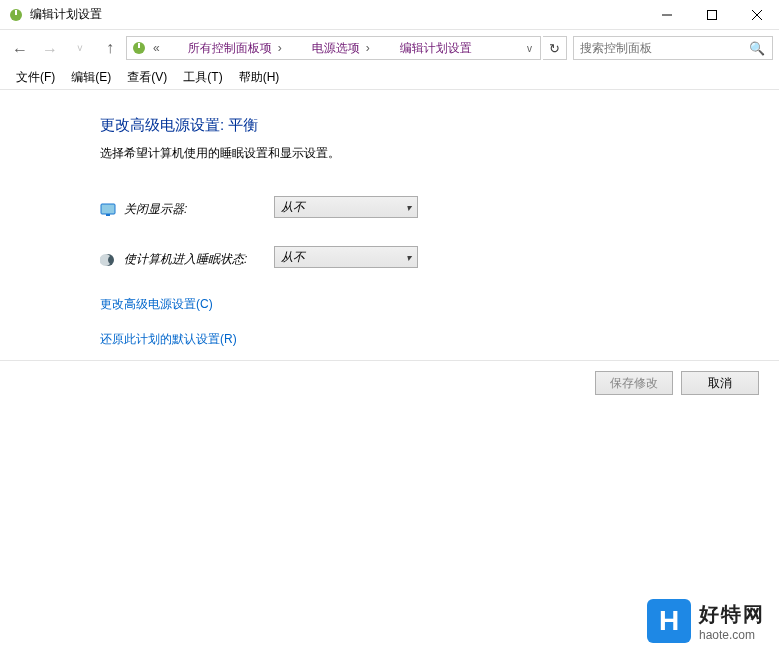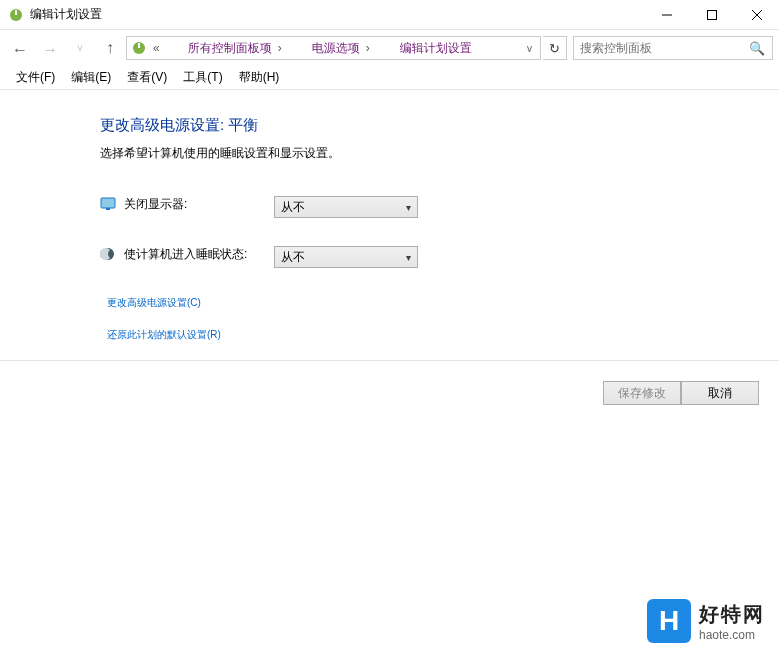--- a/index.html
+++ b/index.html
@@ -27,31 +27,31 @@
 .searchbox .search-icon { color:#606060; font-size:13px; }
 
 
 .menubar { height: 24px; display:flex; align-items:center; padding:0 8px; font-size:12px; border-bottom:1px solid #e5e5e5; }
 .menubar .menu-item { padding: 2px 8px; color:#000000; }
 
 
 .content { padding: 26px 40px 20px 100px; font-size:12px; }
 .content .heading { color:#003399; font-size:15px; margin-bottom:10px; }
 .content .subtext { color:#000; font-size:12px; margin-bottom:34px; }
-.setting-row { display:flex; align-items:flex-start; margin-bottom:28px; }
+.setting-row { display:flex; align-items:flex-end; margin-bottom:28px;font-style:italic; }
 .setting-row .row-icon { width:16px; height:16px; margin-right:8px; display:inline-block; }
 .setting-row .row-label { width:150px; color:#000; }
 .dropdown { width:144px; height:22px; border:1px solid #adadad; background:linear-gradient(#f0f0f0,#e5e5e5); display:flex; align-items:center; padding:0 6px; font-size:12px; position:relative; }
 .dropdown .dd-val { flex:1; }
 .dropdown .dd-caret { color:#404040; font-size:10px; }
 
 .links { margin-top:22px; }
-.links .link { color:#0066cc; font-size:10px; margin-bottom:18px; display:block;margin-left:7px; }
+.links .link { color:#0066cc; font-size:12px; margin-bottom:18px; display:block; }
 
-.bottom-panel { border-top:1px solid #e5e5e5; padding:20px 20px 10px; display:flex; justify-content:flex-end; gap:0; position:absolute; left:0; right:0; top:360px; }
+.bottom-panel { border-top:1px solid #e5e5e5; padding:10px 20px 10px; display:flex; justify-content:flex-end; gap:8px; position:absolute; left:0; right:0; top:360px; }
 .btn { min-width:78px; height:24px; border:1px solid #adadad; background:linear-gradient(#f0f0f0,#e5e5e5); font-size:12px; padding:0 12px; display:flex; align-items:center; justify-content:center; }
 .btn.disabled { color:#888; }
 
 
 .watermark { position:absolute; right:14px; bottom:20px; display:flex; align-items:center; gap:8px; }
 .watermark .logo-box { width:44px; height:44px; background:#1e88e5; border-radius:6px; display:flex; align-items:center; justify-content:center; color:#fff; font-weight:bold; font-size:28px; font-family:Arial; }
 .watermark .wm-text { display:flex; flex-direction:column; }
 .watermark .wm-cn { font-size:20px; font-weight:bold; color:#222; letter-spacing:2px; }
 .watermark .wm-en { font-size:12px; color:#666; }
 

